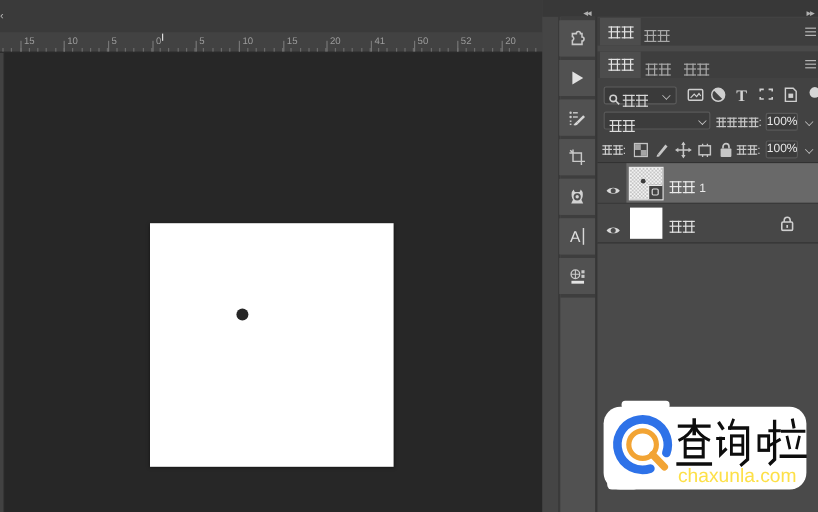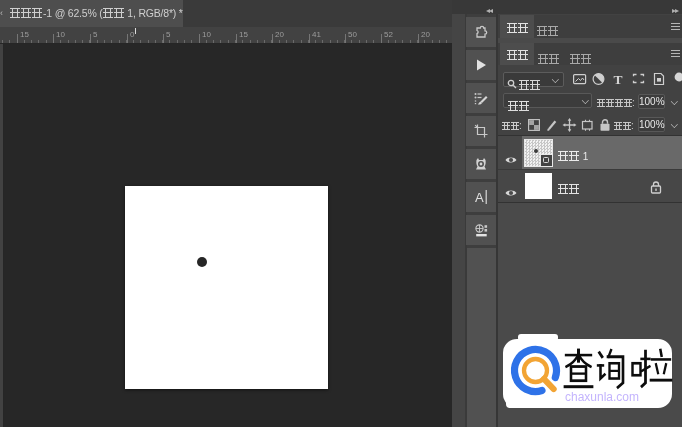--- a/index.html
+++ b/index.html
@@ -20,23 +20,20 @@
 .chev{width:7px;height:4px;}
 .chev::before{content:"";position:absolute;left:0;top:0;width:7px;height:7px;
  border-left:1.5px solid #c9c9c9;border-bottom:1.5px solid #c9c9c9;transform:rotate(-45deg) scale(.62);transform-origin:2px 3px;}
 .vbox{width:27px;height:15px;background:#3c3c3c;border:1px solid #585858;border-radius:2px;color:#e8e8e8;font-size:10px;line-height:13px;text-align:center;}
 .toolbtn{position:absolute;left:466px;width:30px;height:30px;background:#515151;display:flex;align-items:center;justify-content:center;}
 </style></head>
 <body>
 <div id="app">
 
 <div class="abs" id="tabbar" style="left:0;top:0;width:452px;height:27px;background:#3a3a3a;"></div>
-<div class="abs" id="doctab" style="left:0;top:0;width:183px;height:27px;background:#4e4e4e;color:#cfcfcf;font-size:10.5px;line-height:27px;letter-spacing:-0.2px;white-space:nowrap;">
-  <span style="margin-left:10px;"><span class="z"></span><span class="z"></span><span class="z"></span>-1 @ 62.5% (<span class="z"></span><span class="z"></span> 1, RGB/8*) *</span>
-</div>
 <div class="abs" style="left:0;top:9px;width:5px;height:9px;color:#b9b9b9;font-size:9px;line-height:9px;">‹</div>
 
 <div class="abs" id="rulerh" style="left:0;top:27px;width:452px;height:17px;background:#424242;border-bottom:1px solid #262626;">
   <div class="abs" id="ticks" style="left:0;top:0;width:452px;height:17px;">
         <div style="position:absolute;left:2.0px;bottom:1px;width:1px;height:3px;background:#6a6a6a"></div>
         <div style="position:absolute;left:9.3px;bottom:1px;width:1px;height:3px;background:#6a6a6a"></div>
         <div style="position:absolute;left:16.6px;bottom:1px;width:1px;height:3px;background:#6a6a6a"></div>
         <div style="position:absolute;left:23.8px;bottom:1px;width:1px;height:3px;background:#6a6a6a"></div>
         <div style="position:absolute;left:31.1px;bottom:1px;width:1px;height:3px;background:#6a6a6a"></div>
         <div style="position:absolute;left:38.4px;bottom:1px;width:1px;height:3px;background:#6a6a6a"></div>
@@ -366,15 +363,15 @@
     <path d="M10 19 L17.5 15" stroke-width="2.25"></path>
     <path d="M28.5 0 L29.5 5" stroke-width="2.55"></path>
     <path d="M20 8.5 H38" stroke-width="2.35"></path>
     <path d="M24 13 L26 21" stroke-width="2.25"></path>
     <path d="M34 13 L32 21" stroke-width="2.25"></path>
     <path d="M19 27.5 H39" stroke-width="2.65"></path>
    </g>
   </g>
  </svg>
 </div>
-<div class="abs" style="left:565px;top:389px;width:112px;height:17px;color:#c4b5fd;font-size:12px;line-height:17px;font-family:'Liberation Sans',sans-serif;">chaxunla.com</div>
+<div class="abs" style="left:565px;top:389px;width:112px;height:17px;color:#fde047;font-size:16px;line-height:17px;font-family:'Liberation Sans',sans-serif;">chaxunla.com</div>
 
 </div>
 
 </body></html>

